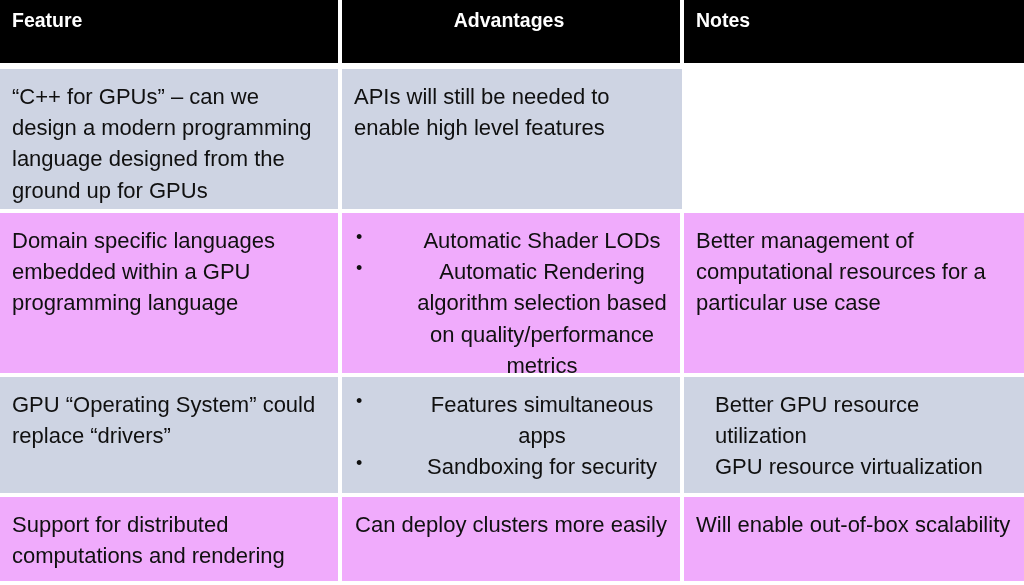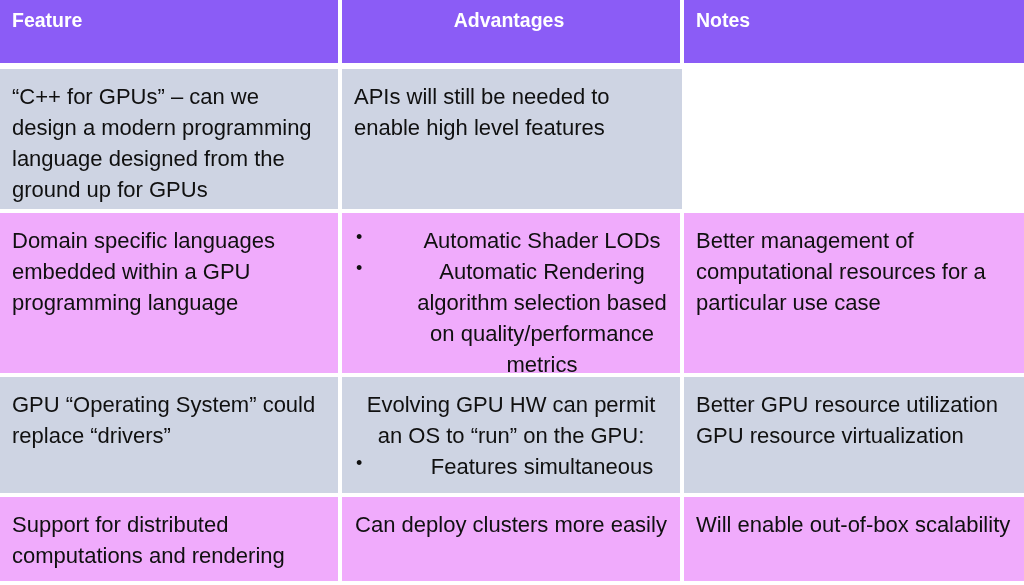--- a/index.html
+++ b/index.html
@@ -31,21 +31,21 @@
   }
 
   
   .col-0 { width: 338px; margin-right: 4px; }
   .col-1 { width: 338px; margin-right: 4px; text-align: center; }
   .col-2 { width: 340px; }
 
   
   .header-row { height: 72px; margin-bottom: 6px; }
   .header-row .cell {
-    background: #8b5cf6;
+    background: #000000;
     color: #ffffff;
     font-weight: bold;
     font-size: 19.5px;
     padding: 9px 16px 0 12px;
     line-height: 1.2;
   }
 
   
   .body-row .cell {
     color: #101010;
@@ -81,21 +81,21 @@
   ul.bullets > li::before {
     content: "\2022";
     position: absolute;
     left: 2px;
     top: 0;
     font-size: 18px;
     line-height: 1.42;
   }
 
   .lead-in { margin-bottom: 0; white-space: pre-line; }
-  .plainlines { white-space: pre-line; }
+  .plainlines { white-space: pre-line; margin-left: 19px; }
 </style>
 </head>
 <body>
 
 <div id="table-root">
 
   <div class="row header-row">
     <div class="cell col-0">Feature</div>
     <div class="cell col-1">Advantages</div>
     <div class="cell col-2">Notes</div>
@@ -123,21 +123,20 @@
     <div class="cell col-2">
       <div class="para">Better management of computational resources for a particular use case</div>
     </div>
   </div>
 
   <div class="row body-row r3 shade-dark">
     <div class="cell col-0">
       <div class="para">GPU “Operating System” could replace “drivers”</div>
     </div>
     <div class="cell col-1">
-      <div class="lead-in">Evolving GPU HW can permit an OS to “run” on the GPU:</div>
       <ul class="bullets">
         <li>Features simultaneous apps</li>
         <li>Sandboxing for security</li>
       </ul>
     </div>
     <div class="cell col-2">
       <div class="plainlines">Better GPU resource utilization
 GPU resource virtualization</div>
     </div>
   </div>

